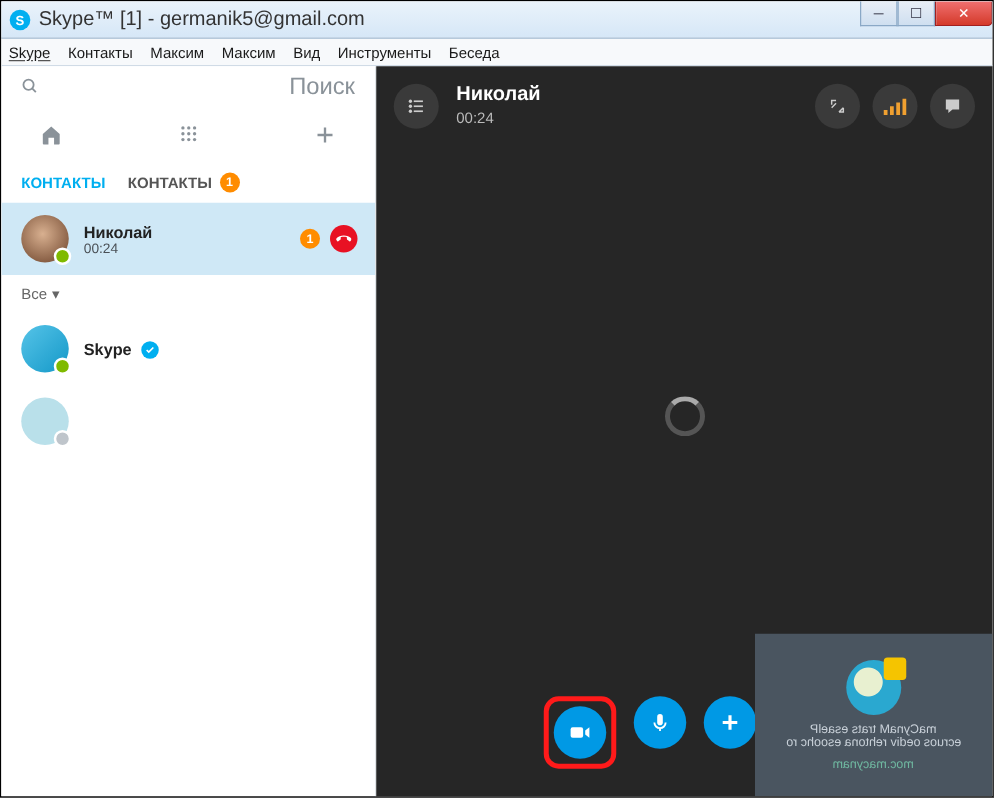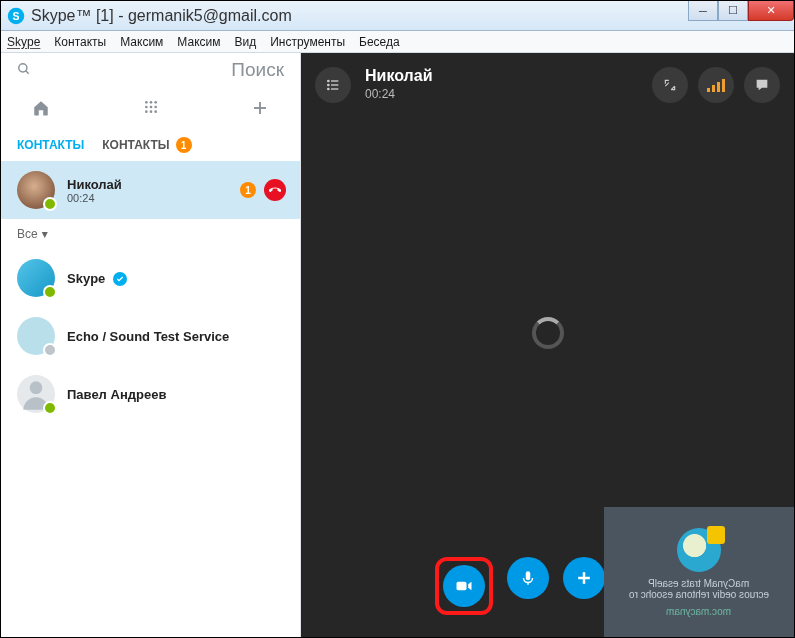--- a/index.html
+++ b/index.html
@@ -246,37 +246,22 @@
                 </svg>
             </span>
           </div>
         </div>
       </div>
 
       <div class="contact-item">
         <div class="avatar sm echo">
           <div class="status-dot gray"></div>
         </div>
-        <div class="contact-info">
-          <div class="contact-name">Echo / Sound Test Service</div>
-        </div>
-      </div>
-
-      <div class="contact-item">
-        <div class="avatar sm gray-avatar">
-          <svg width="38" height="38" viewBox="0 0 24 24" fill="#b8c0c8">
-              <circle cx="12" cy="8" r="4"></circle>
-              <path d="M4 22c0-4.4 3.6-8 8-8s8 3.6 8 8"></path>
-            </svg>
-          <div class="status-dot"></div>
-        </div>
-        <div class="contact-info">
-          <div class="contact-name">Павел Андреев</div>
-        </div>
-      </div>
+      </div>
+
     </div>
   </div>
 
   <div class="call-area">
     <div class="call-header">
       <div class="round-btn">
         <svg width="16" height="16" viewBox="0 0 24 24" fill="#ccc">
             <circle cx="5" cy="6" r="2"></circle>
             <rect x="9" y="5" width="11" height="2"></rect>
             <circle cx="5" cy="12" r="2"></circle>

